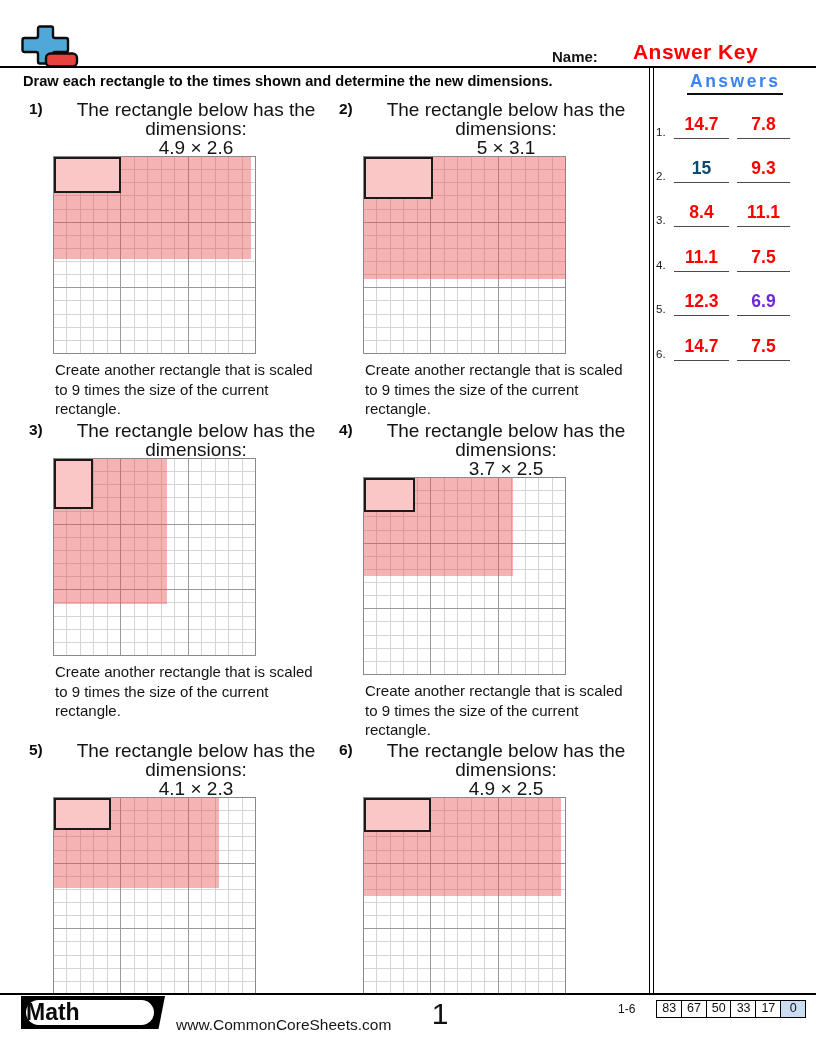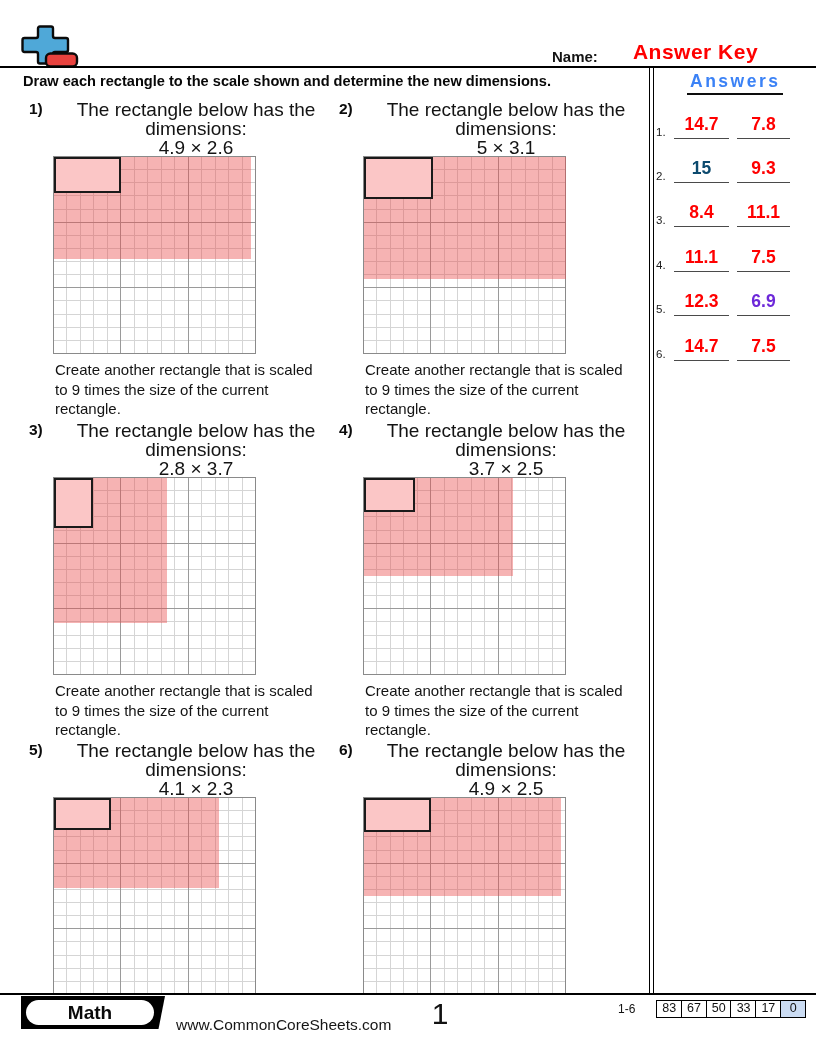--- a/index.html
+++ b/index.html
@@ -54,21 +54,21 @@
   .footer {
     left:0; top:993px; width:816px; height:63px; background:#fff;
     border-top:2.4px solid #000; z-index:10;
   }
   .math-tab {
     position:absolute; left:21px; top:1px; width:144px; height:33px; background:#000;
     clip-path:polygon(0 0, 100% 0, 95.5% 100%, 0 100%);
   }
   .math-pill {
     position:absolute; left:5px; top:4px; width:128px; height:25px; background:#fff;
-    border-radius:13px; text-align:center; font-size:19px; font-weight:700;
+    border-radius:13px; text-align:left; font-size:23px; font-weight:700;
     line-height:25px; color:#0a0a0a;
   }
   .website { position:absolute; left:176px; top:21px; font-size:15.5px; color:#161616; }
   .page-number { position:absolute; left:415px; top:2px; width:50px; text-align:center; font-size:30px; color:#111; }
   .range-label { position:absolute; left:618px; top:7px; font-size:12px; color:#111; }
   .score-row { position:absolute; left:656px; top:5px; display:flex; }
   .score-box {
     width:26.4px; height:17.5px; border:1.6px solid #000; background:#fff;
     text-align:center; font-size:12.5px; line-height:14.5px;
   }
@@ -81,21 +81,21 @@
 
   <div class="abs logo">
     <svg width="60" height="45" viewBox="0 0 60 45">
       <path d="M19,1.5 L30,1.5 Q32,1.5 32,3.5 L32,11 Q32,13 34,13 L45,13 Q47,13 47,15 L47,25 Q47,27 45,27 L34,27 Q32,27 32,29 L32,36.5 Q32,38.5 30,38.5 L19,38.5 Q17,38.5 17,36.5 L17,29 Q17,27 15,27 L3.5,27 Q1.5,27 1.5,25 L1.5,15 Q1.5,13 3.5,13 L15,13 Q17,13 17,11 L17,3.5 Q17,1.5 19,1.5 Z" fill="#4FA8D8" stroke="#0b0b0b" stroke-width="2.4"></path>
       <rect x="25" y="28.5" width="31" height="13" rx="4.5" fill="#E8423E" stroke="#0b0b0b" stroke-width="2.4"></rect>
     </svg>
   </div>
   <div class="abs name-label">Name:</div>
   <div class="abs answer-key" style="color:#FF0000;">Answer Key</div>
   <div class="abs header-rule"></div>
-  <div class="abs instruction">Draw each rectangle to the scale shown and determine the new dimensions.</div>
+  <div class="abs instruction">Draw each rectangle to the times shown and determine the new dimensions.</div>
 
   <div class="abs separator"></div>
   <div class="abs answers-heading">Answers</div>
 
   <div class="answer-row" style="top:111px;">
     <span class="anum">1.</span>
     <span class="answer-slot s1" style="color:#FF0000;">14.7</span>
     <span class="answer-slot s2" style="color:#FF0000;">7.8</span>
   </div>
   <div class="answer-row" style="top:155px;">
@@ -209,21 +209,20 @@
         </svg></div>
     <div class="create-text">Create another rectangle that is scaled</div>
     <div class="create-text" style="margin-top:0;">to 9 times the size of the current</div>
     <div class="create-text" style="margin-top:0;">rectangle.</div>
   </div>
 
   <div class="problem" style="left:29px; top:421px;">
     <span class="pnum">3)</span>
     <div class="ptext">The rectangle below has the</div>
     <div class="ptext">dimensions:</div>
-    <div class="ptext">2.8 × 3.7</div>
     <div class="grid-wrap"><svg width="205" height="200" viewBox="-1.5 -1.5 205 200" shape-rendering="crispEdges">
           <rect x="0" y="0" width="202" height="197" fill="#ffffff"></rect>
           <line x1="13.466666666666667" y1="0" x2="13.466666666666667" y2="197" stroke="#D5D5D5" stroke-width="1"></line>
           <line x1="26.933333333333334" y1="0" x2="26.933333333333334" y2="197" stroke="#D5D5D5" stroke-width="1"></line>
           <line x1="40.4" y1="0" x2="40.4" y2="197" stroke="#D5D5D5" stroke-width="1"></line>
           <line x1="53.86666666666667" y1="0" x2="53.86666666666667" y2="197" stroke="#D5D5D5" stroke-width="1"></line>
           <line x1="80.8" y1="0" x2="80.8" y2="197" stroke="#D5D5D5" stroke-width="1"></line>
           <line x1="94.26666666666667" y1="0" x2="94.26666666666667" y2="197" stroke="#D5D5D5" stroke-width="1"></line>
           <line x1="107.73333333333333" y1="0" x2="107.73333333333333" y2="197" stroke="#D5D5D5" stroke-width="1"></line>
           <line x1="121.2" y1="0" x2="121.2" y2="197" stroke="#D5D5D5" stroke-width="1"></line>

